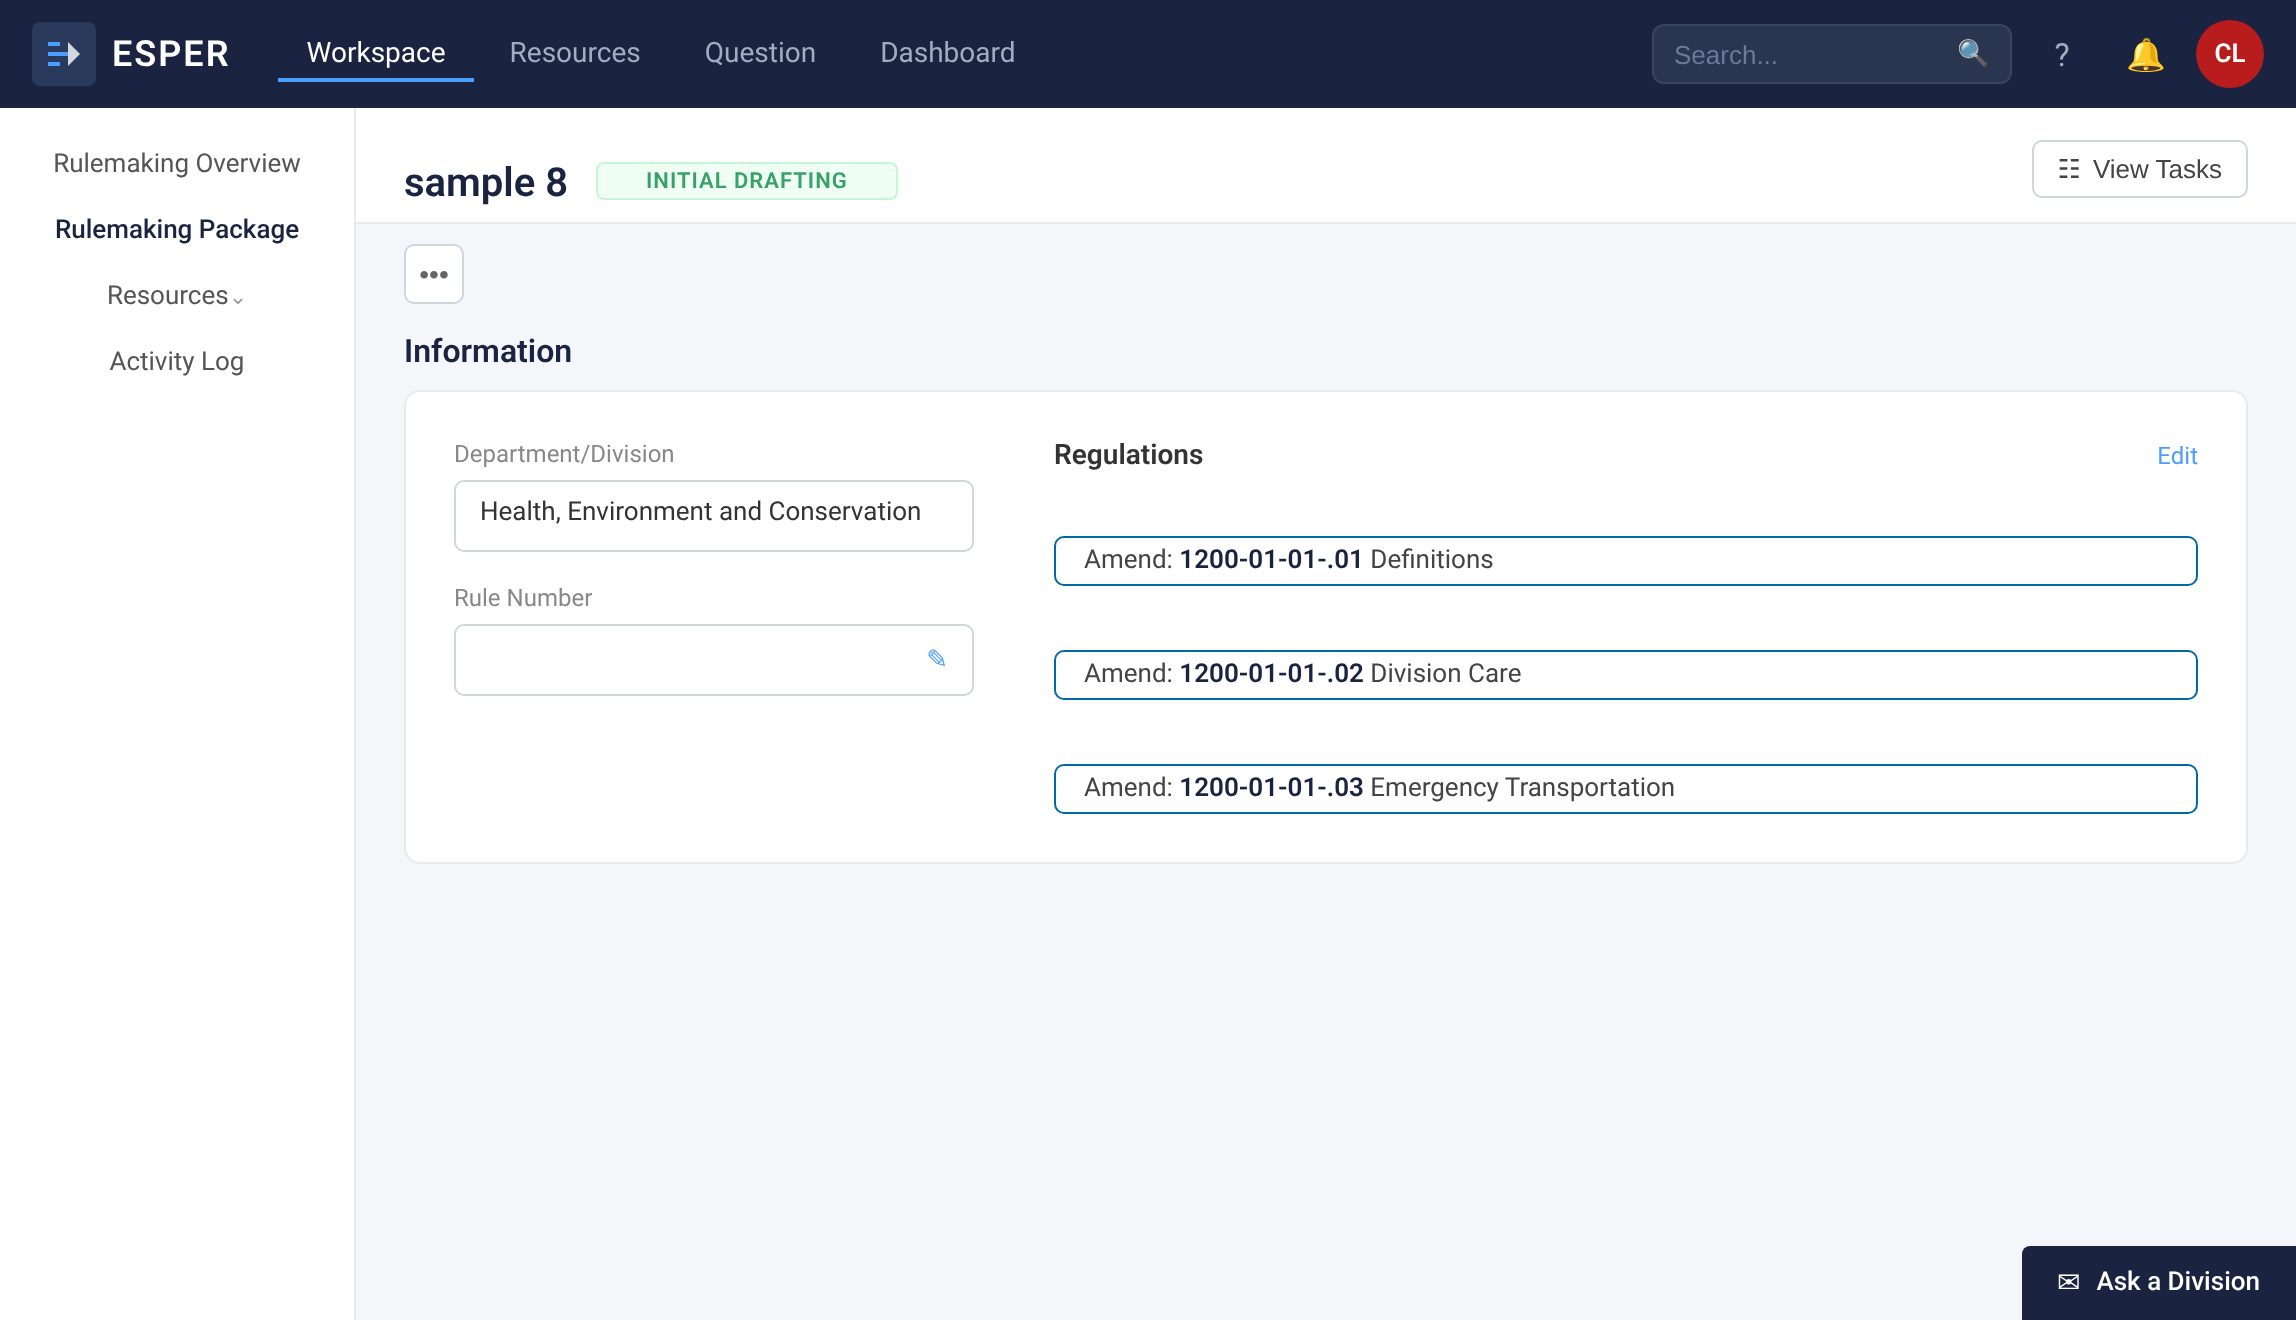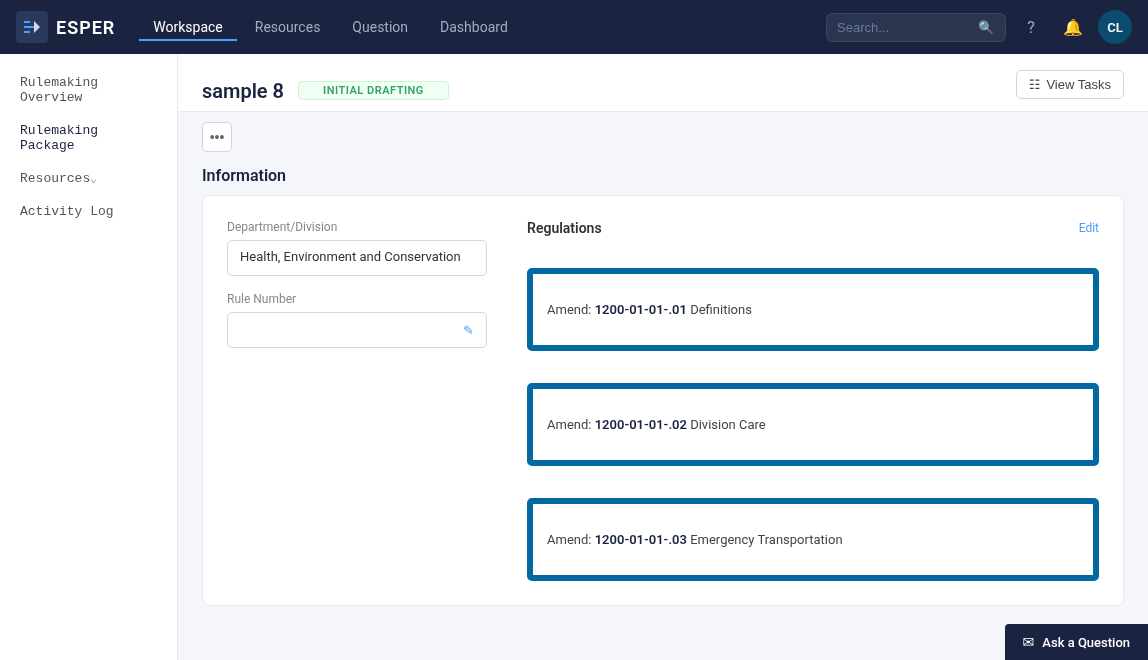--- a/index.html
+++ b/index.html
@@ -82,21 +82,21 @@
       align-items: center;
       justify-content: center;
       color: #a0aec0;
       cursor: pointer;
       border-radius: 50%;
       font-size: 16px;
     }
     .avatar {
       width: 34px;
       height: 34px;
-      background: #0c4a6e;
+      background: #b91c1c;
       border-radius: 50%;
       display: flex;
       align-items: center;
       justify-content: center;
       color: #fff;
       font-size: 13px;
       font-weight: 600;
       cursor: pointer;
     }
 
@@ -114,22 +114,21 @@
       padding: 12px 0;
       flex-shrink: 0;
     }
     .sidebar-item {
       padding: 9px 20px;
       font-size: 13px;
       color: #555;
       cursor: pointer;
       display: flex;
       align-items: center;
-      justify-content: flex-start;
-      font-family: Liberation Mono, monospace;
+      justify-content: center;
     }
     .sidebar-item.active { color: #1a2340; font-weight: 500; }
     .sidebar-chevron {
       color: #999;
       font-size: 11px;
     }
 
     
     .main-content {
       flex: 1;
@@ -263,23 +262,23 @@
       font-weight: 600;
       color: #333;
     }
     .edit-link {
       font-size: 12px;
       color: #4a9eff;
       cursor: pointer;
       text-decoration: none;
     }
     .regulation-item {
-      border: 6px solid #0369a1;
+      border: 1px solid #0369a1;
       border-radius: 5px;
-      padding: 28px 14px;
+      padding: 4px 14px;
       font-size: 13px;
       color: #444;
       margin-bottom: 8px;
       background: #fff;
       margin-top: 32px;
     }
     .regulation-item:last-child { margin-bottom: 0; }
     .regulation-code {
       font-weight: 600;
       color: #1a2340;
@@ -408,14 +407,14 @@
           <span>Amend: </span><span class="regulation-code">1200-01-01-.03</span><span> Emergency Transportation</span>
         </div>
       </div>
 
     </div>
   </main>
 </div>
 
 <div class="ask-question-btn">
   <span class="envelope-icon">✉</span>
-  <span>Ask a Question</span>
+  <span>Ask a Division</span>
 </div>
 
 </body></html>

